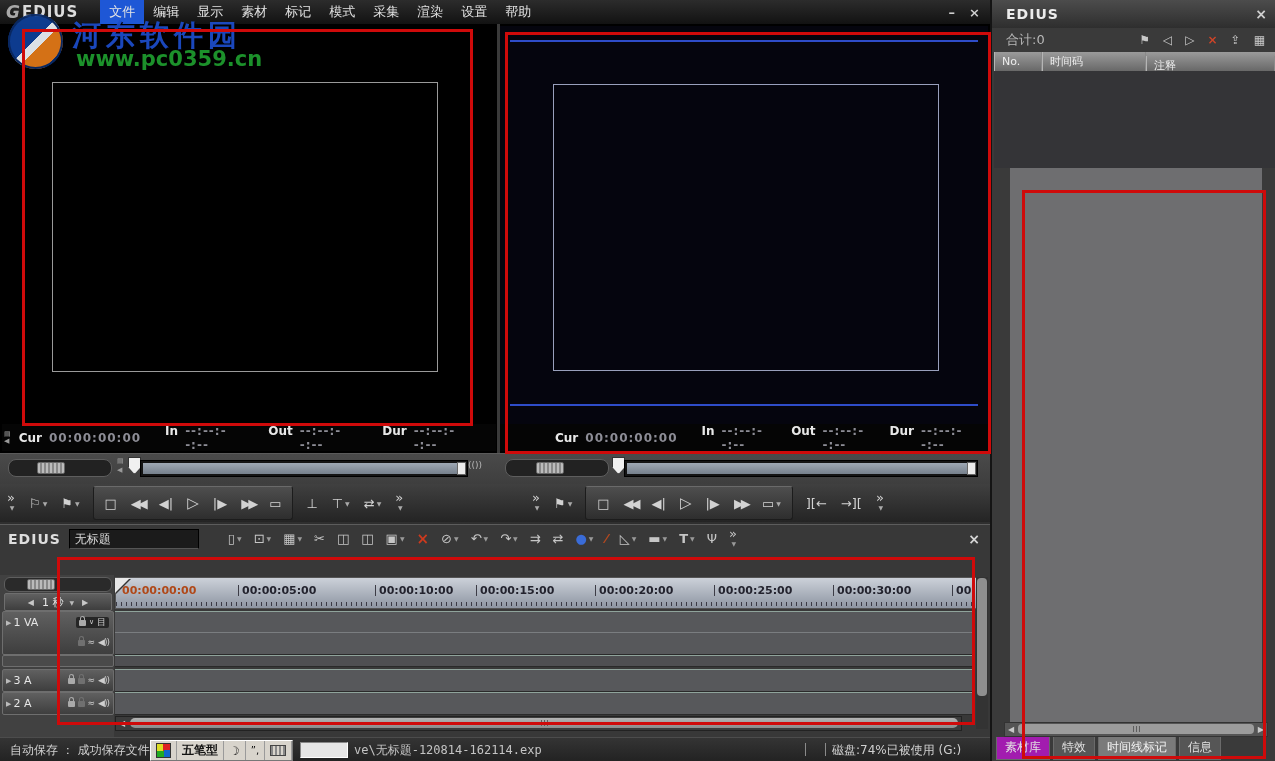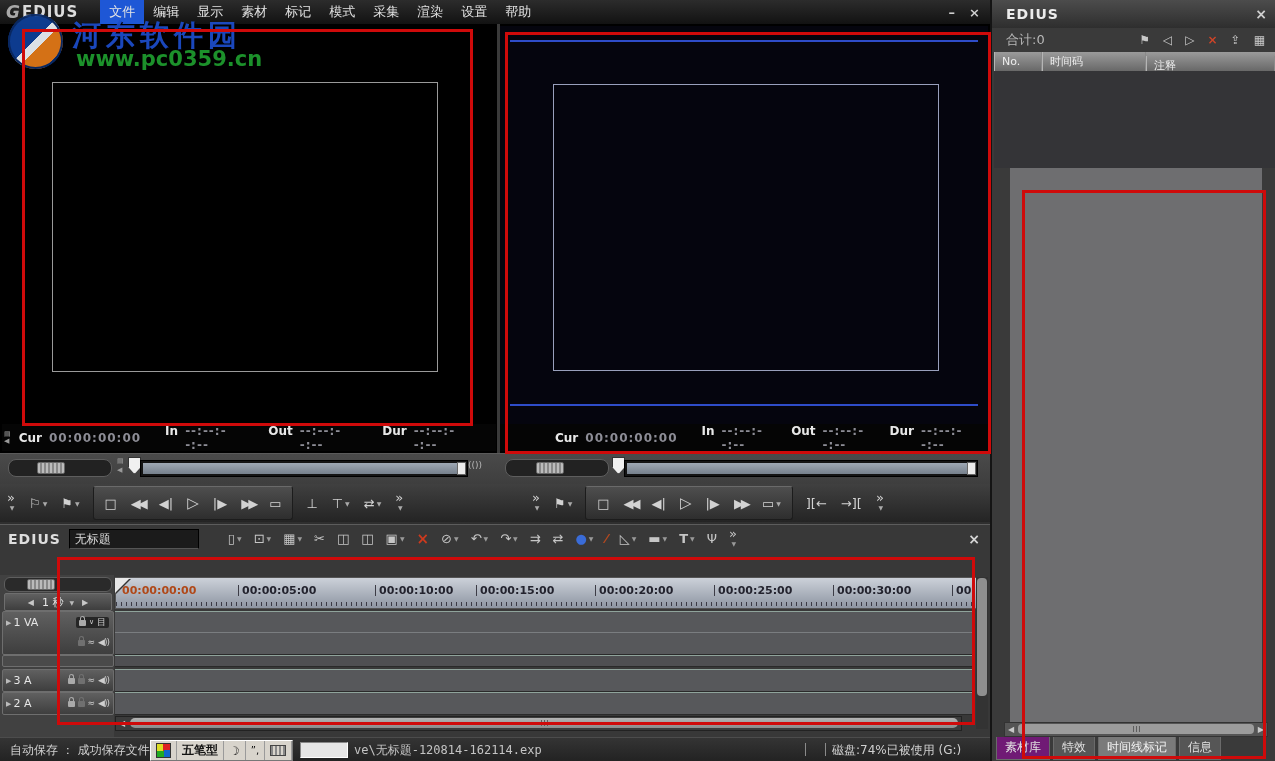--- a/index.html
+++ b/index.html
@@ -92,21 +92,21 @@
   .bin-total{color:#b8b8b8;font-size:13px;margin-left:14px;}
   .bin-ics{margin-left:auto;margin-right:12px;display:flex;gap:13px;align-items:center;color:#c8c8c8;font-size:12px;}
   .bin-hdr{position:absolute;left:2px;top:52px;width:281px;height:19px;background:linear-gradient(#9b9b9b,#686868);display:flex;font-size:11px;color:#ededed;align-items:center;}
   .bin-hdr .c{border-right:1px solid #8a8a8a;border-left:1px solid #b5b5b5;height:100%;display:flex;align-items:center;padding-left:7px;box-sizing:border-box;}
   .bin-list{position:absolute;left:2px;top:71px;width:281px;height:97px;background:#343437;}
   .bin-gray{position:absolute;left:18px;top:168px;width:252px;height:554px;background:#6e6e70;}
   .bin-hs{position:absolute;left:12px;top:722px;width:262px;height:13px;background:#555;border:1px solid #333;display:flex;align-items:center;}
   .bin-hthumb{position:absolute;left:13px;right:13px;top:1px;height:10px;background:#9c9c9c;border-radius:4px;display:flex;align-items:center;justify-content:center;gap:2px;}
   .bin-tabs{position:absolute;left:4px;top:737px;width:278px;height:22px;display:flex;gap:3px;align-items:flex-start;}
   .btab{padding:2px 8px 3px;font-size:12px;color:#e2e2e2;background:#565656;border:1px solid #6a6a6a;border-top:none;}
-  .btab.dark{background:#701a75;}
+  .btab.dark{background:#a21caf;}
   .btab.active{background:#7a7a7a;color:#f2f2f2;}
 
   
   .redbox{position:absolute;border:3px solid #cf0a0a;z-index:50;pointer-events:none;}
   .wm{z-index:60;pointer-events:none;}
   .wm-logo{position:absolute;left:8px;top:14px;width:55px;height:55px;border-radius:50%;
     background:linear-gradient(135deg,#0e3f96 0 48%,#e8ecf2 48% 58%,#e07818 58% 82%,#0e3f96 82%);
     box-shadow:inset 0 0 0 2px #0a2a66;opacity:.95;}
   .wm-name{position:absolute;left:72px;top:16px;font-size:29px;font-weight:bold;color:#1d4ecc;letter-spacing:5px;text-shadow:1px 1px 0 #000;opacity:.92;}
   .wm-url{position:absolute;left:76px;top:47px;font-size:21px;font-weight:bold;color:#1f9e2f;text-shadow:1px 1px 0 #000;opacity:.92;}

